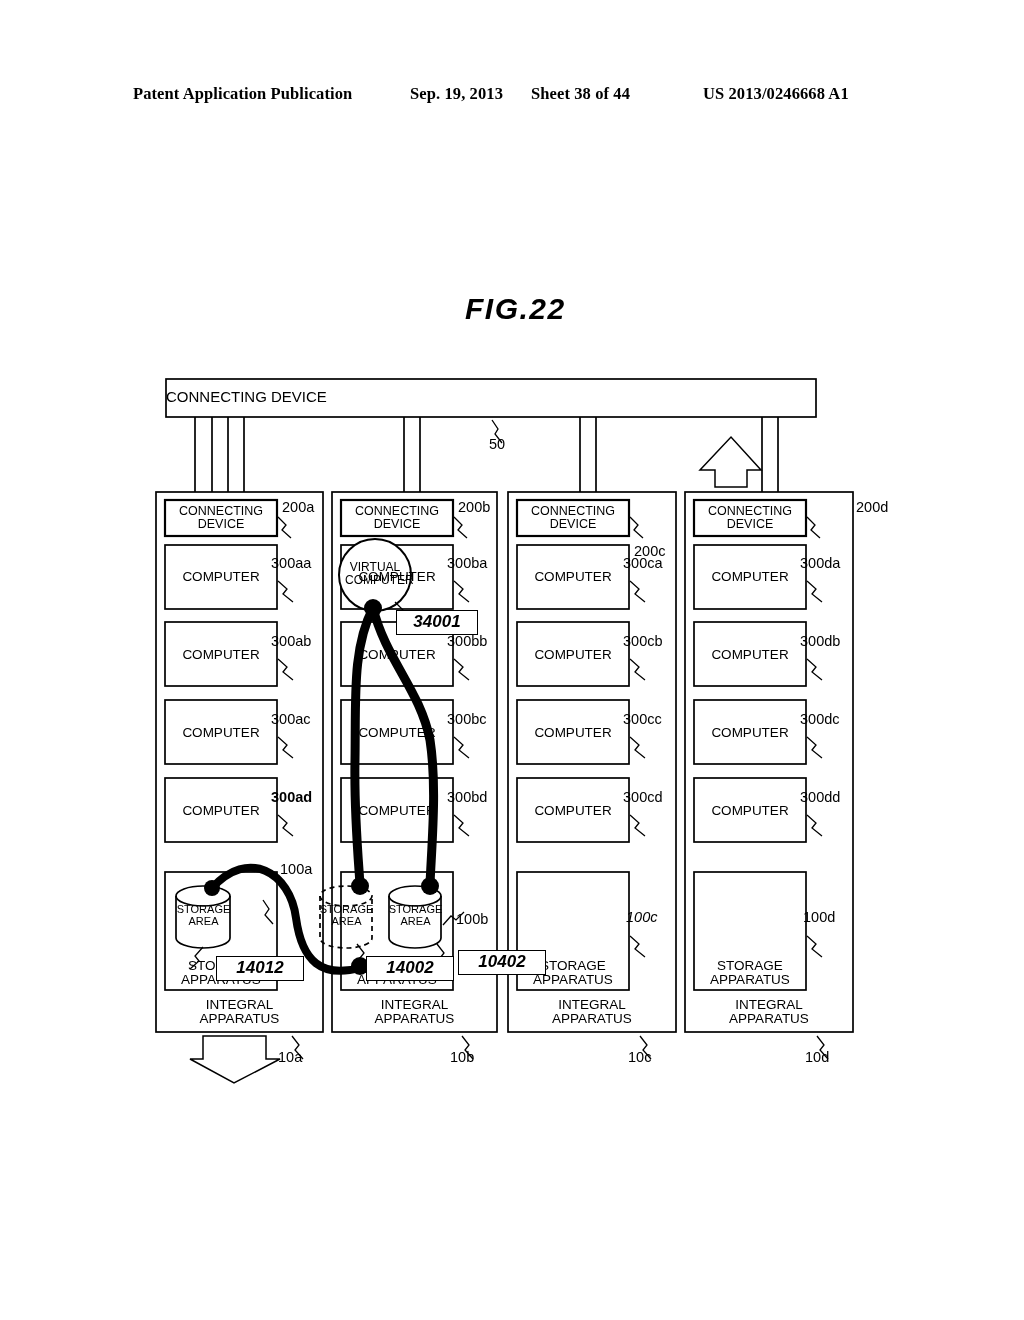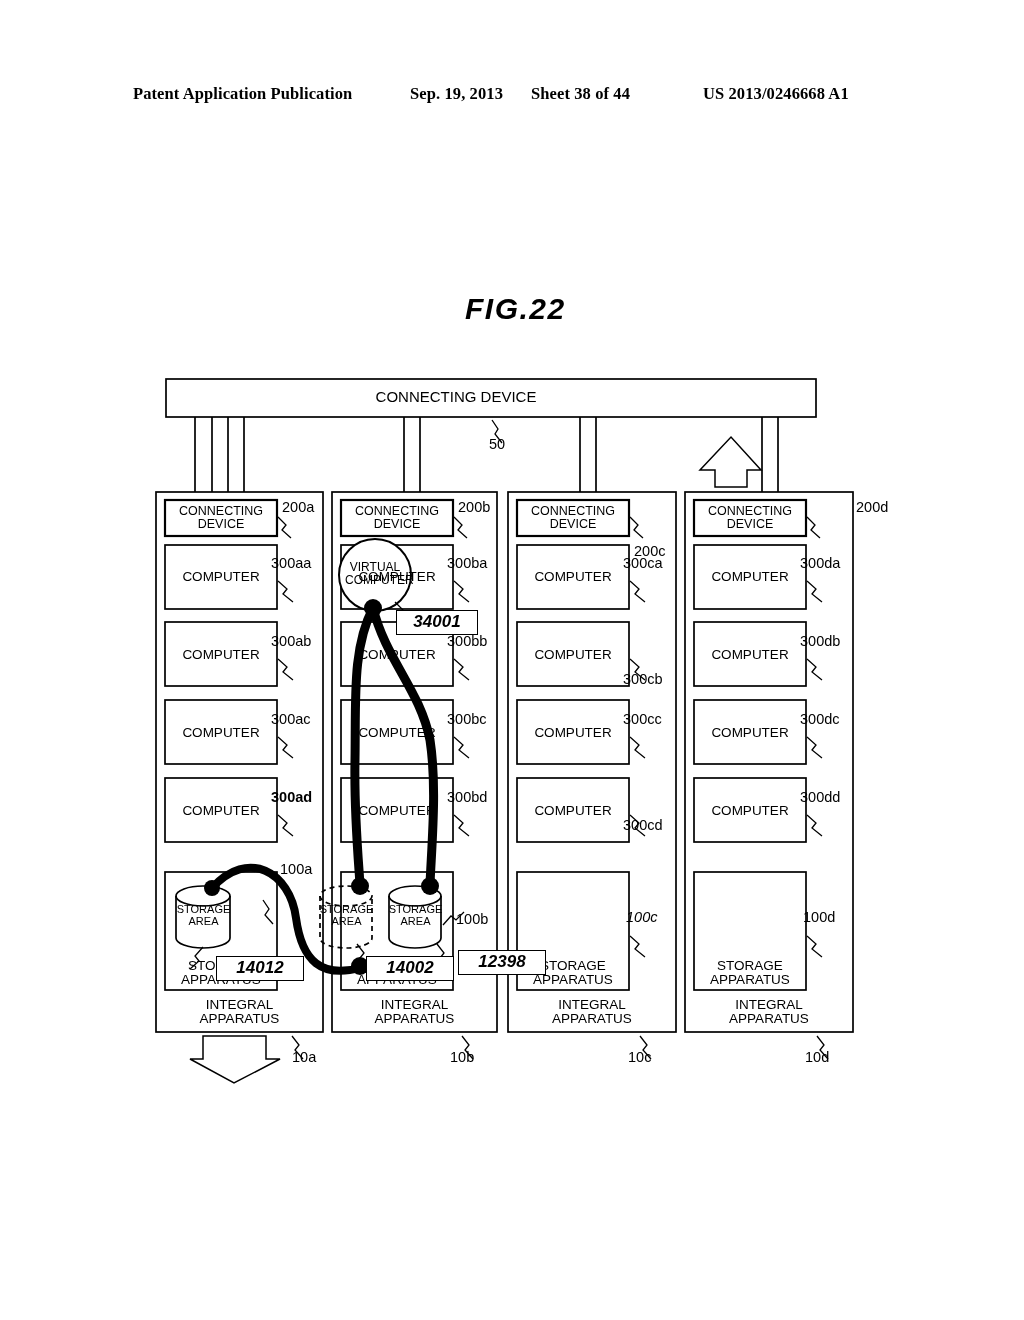--- a/index.html
+++ b/index.html
@@ -214,40 +214,40 @@
 
   <g fill="#000" stroke="none">
     <circle cx="373" cy="608" r="9"></circle>
     <circle cx="360" cy="886" r="9"></circle>
     <circle cx="430" cy="886" r="9"></circle>
     <circle cx="212" cy="888" r="8"></circle>
     <circle cx="360" cy="966" r="9"></circle>
   </g>
 </svg>
 
-<div class="lbl t15" style="left: 166px; top: 389px; width: 580px; text-align: center;" class2="">CONNECTING DEVICE</div>
+<div class="lbl t15" style="left: 166px; top: 389px; width: 580px; text-align: left;" class2="">CONNECTING DEVICE</div>
 <div class="lbl ref" style="left:489px; top:437px;">50</div>
 
 <div class="lbl t12" style="left: 165px; top: 505px; width: 112px; text-align: center;">CONNECTING<br>DEVICE</div>
 <div class="lbl ref" style="left:282px; top:500px;">200a</div>
 
 <div class="lbl t13" style="left: 165px; top: 570px; width: 112px; text-align: center;">COMPUTER</div>
 <div class="lbl ref" style="left:271px; top:556px;">300aa</div>
 <div class="lbl t13" style="left: 165px; top: 648px; width: 112px; text-align: center;">COMPUTER</div>
 <div class="lbl ref" style="left:271px; top:634px;">300ab</div>
 <div class="lbl t13" style="left: 165px; top: 726px; width: 112px; text-align: center;">COMPUTER</div>
 <div class="lbl ref" style="left:271px; top:712px;">300ac</div>
 <div class="lbl t13" style="left: 165px; top: 804px; width: 112px; text-align: center;">COMPUTER</div>
 <div class="lbl ref" style="left:271px; top:790px;font-weight:bold;">300ad</div>
 
 <div class="lbl t11" style="left: 176px; top: 904px; width: 55px; text-align: center;">STORAGE<br>AREA</div>
 <div class="lbl ref" style="left:280px; top:862px;">100a</div>
 <div class="lbl t13" style="left: 166px; top: 959px; width: 110px; text-align: center;">STORAGE<br>APPARATUS</div>
 <div class="lbl t13" style="left: 156px; top: 998px; width: 167px; text-align: center;">INTEGRAL<br>APPARATUS</div>
-<div class="lbl ref" style="left:278px; top:1050px;margin-left:14px;">10a</div>
+<div class="lbl ref" style="left:278px; top:1050px;">10a</div>
 
 <div class="lbl t12" style="left: 341px; top: 505px; width: 112px; text-align: center;">CONNECTING<br>DEVICE</div>
 <div class="lbl ref" style="left:458px; top:500px;text-align:right;">200b</div>
 
 <div class="lbl t13" style="left: 341px; top: 570px; width: 112px; text-align: center;">COMPUTER</div>
 <div class="lbl ref" style="left:447px; top:556px;">300ba</div>
 <div class="lbl t13" style="left: 341px; top: 648px; width: 112px; text-align: center;">COMPUTER</div>
 <div class="lbl ref" style="left:447px; top:634px;">300bb</div>
 <div class="lbl t13" style="left: 341px; top: 726px; width: 112px; text-align: center;">COMPUTER</div>
 <div class="lbl ref" style="left:447px; top:712px;">300bc</div>
@@ -262,25 +262,25 @@
 <div class="lbl t13" style="left: 342px; top: 959px; width: 110px; text-align: center;">STORAGE<br>APPARATUS</div>
 <div class="lbl t13" style="left: 332px; top: 998px; width: 165px; text-align: center;">INTEGRAL<br>APPARATUS</div>
 <div class="lbl ref" style="left:450px; top:1050px;">10b</div>
 
 <div class="lbl t12" style="left: 517px; top: 505px; width: 112px; text-align: center;">CONNECTING<br>DEVICE</div>
 <div class="lbl ref" style="left:634px; top:500px;margin-top:44px;">200c</div>
 
 <div class="lbl t13" style="left: 517px; top: 570px; width: 112px; text-align: center;">COMPUTER</div>
 <div class="lbl ref" style="left:623px; top:556px;">300ca</div>
 <div class="lbl t13" style="left: 517px; top: 648px; width: 112px; text-align: center;">COMPUTER</div>
-<div class="lbl ref" style="left:623px; top:672px;">300cb</div>
+<div class="lbl ref" style="left:623px; top:634px;">300cb</div>
 <div class="lbl t13" style="left: 517px; top: 726px; width: 112px; text-align: center;">COMPUTER</div>
 <div class="lbl ref" style="left:623px; top:712px;text-align:right;">300cc</div>
 <div class="lbl t13" style="left: 517px; top: 804px; width: 112px; text-align: center;">COMPUTER</div>
-<div class="lbl ref" style="left:623px; top:790px;margin-top:28px;">300cd</div>
+<div class="lbl ref" style="left:623px; top:790px;">300cd</div>
 
 <div class="lbl ref" style="left:626px; top:910px;font-style:italic;">100c</div>
 <div class="lbl t13" style="left: 518px; top: 959px; width: 110px; text-align: center;">STORAGE<br>APPARATUS</div>
 <div class="lbl t13" style="left: 508px; top: 998px; width: 168px; text-align: center;">INTEGRAL<br>APPARATUS</div>
 <div class="lbl ref" style="left:628px; top:1050px;">10c</div>
 
 <div class="lbl t12" style="left: 694px; top: 505px; width: 112px; text-align: center;">CONNECTING<br>DEVICE</div>
 <div class="lbl ref" style="left:811px; top:500px;margin-left:45px;">200d</div>
 
 <div class="lbl t13" style="left: 694px; top: 570px; width: 112px; text-align: center;">COMPUTER</div>
@@ -293,15 +293,15 @@
 <div class="lbl ref" style="left:800px; top:790px;">300dd</div>
 
 <div class="lbl ref" style="left:803px; top:910px;">100d</div>
 <div class="lbl t13" style="left: 695px; top: 959px; width: 110px; text-align: center;">STORAGE<br>APPARATUS</div>
 <div class="lbl t13" style="left: 685px; top: 998px; width: 168px; text-align: center;">INTEGRAL<br>APPARATUS</div>
 <div class="lbl ref" style="left:805px; top:1050px;">10d</div>
 
 <div class="callout" style="position:absolute; left:396px; top:610px; width:72px;">34001</div>
 <div class="callout" style="position:absolute; left:216px; top:956px; width:78px;">14012</div>
 <div class="callout" style="position:absolute; left:366px; top:956px; width:78px;">14002</div>
-<div class="callout" style="position:absolute; left:458px; top:950px; width:78px;">12398</div>
+<div class="callout" style="position:absolute; left:458px; top:950px; width:78px;">10402</div>
 
 </div>
 
 </body></html>

